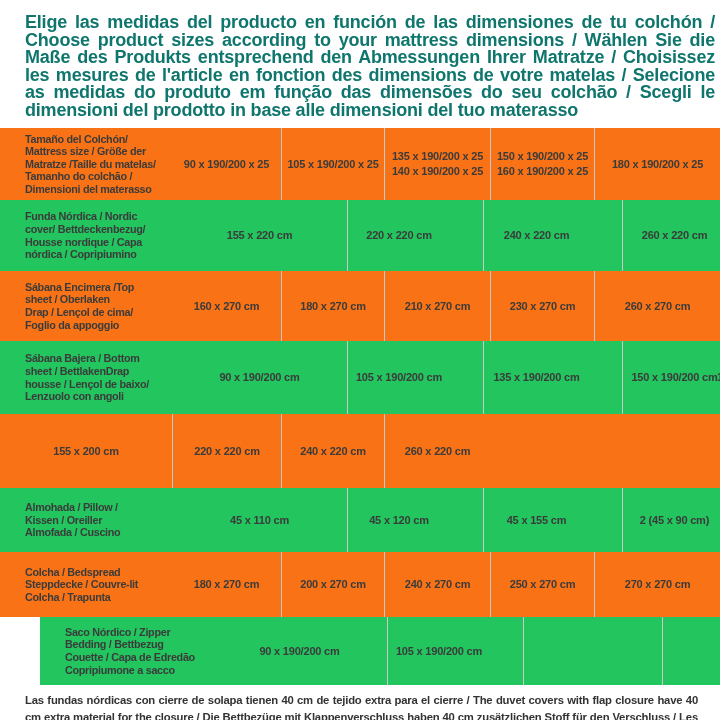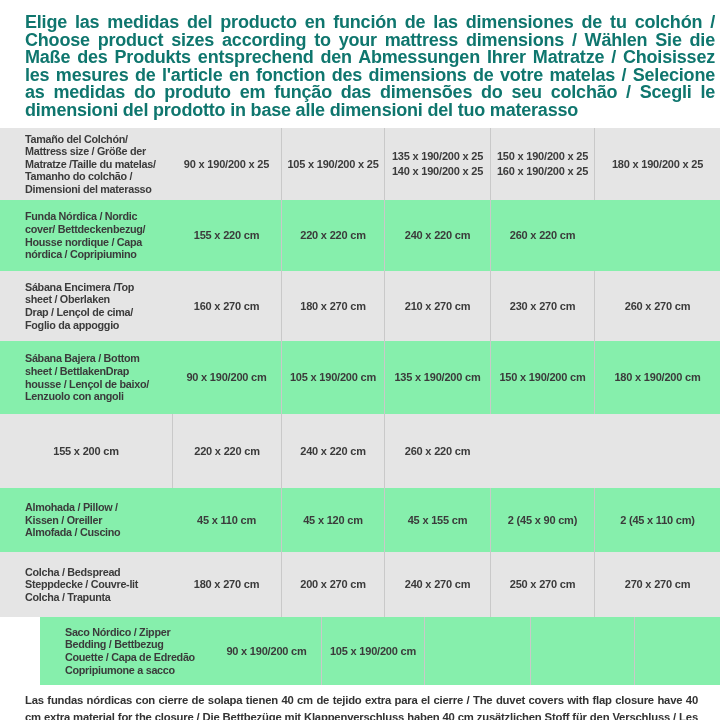--- a/index.html
+++ b/index.html
@@ -23,22 +23,22 @@
   }
   .size-table {
     margin-top: 9px;
     width: 720px;
   }
   .trow {
     display: grid;
     grid-template-columns: 172px 109px 103px 106px 104px 1fr;
     width: 100%;
   }
-  .trow.gray { background: #e5e5e5; }
-  .trow.white { background: #86efac; }
+  .trow.gray { background: #f97316; }
+  .trow.white { background: #22c55e; gap: 33px; }
   .trow:nth-child(1) { height: 72px; }
   .trow:nth-child(2) { height: 71px; }
   .trow:nth-child(3) { height: 70px; }
   .trow:nth-child(4) { height: 73px; }
   .trow:nth-child(5) { height: 74px; }
   .trow:nth-child(6) { height: 64px; }
   .trow:nth-child(7) { height: 65px; }
   .trow:nth-child(8) { height: 68px; margin-left: 40px; }
   .cell {
     display: flex;

